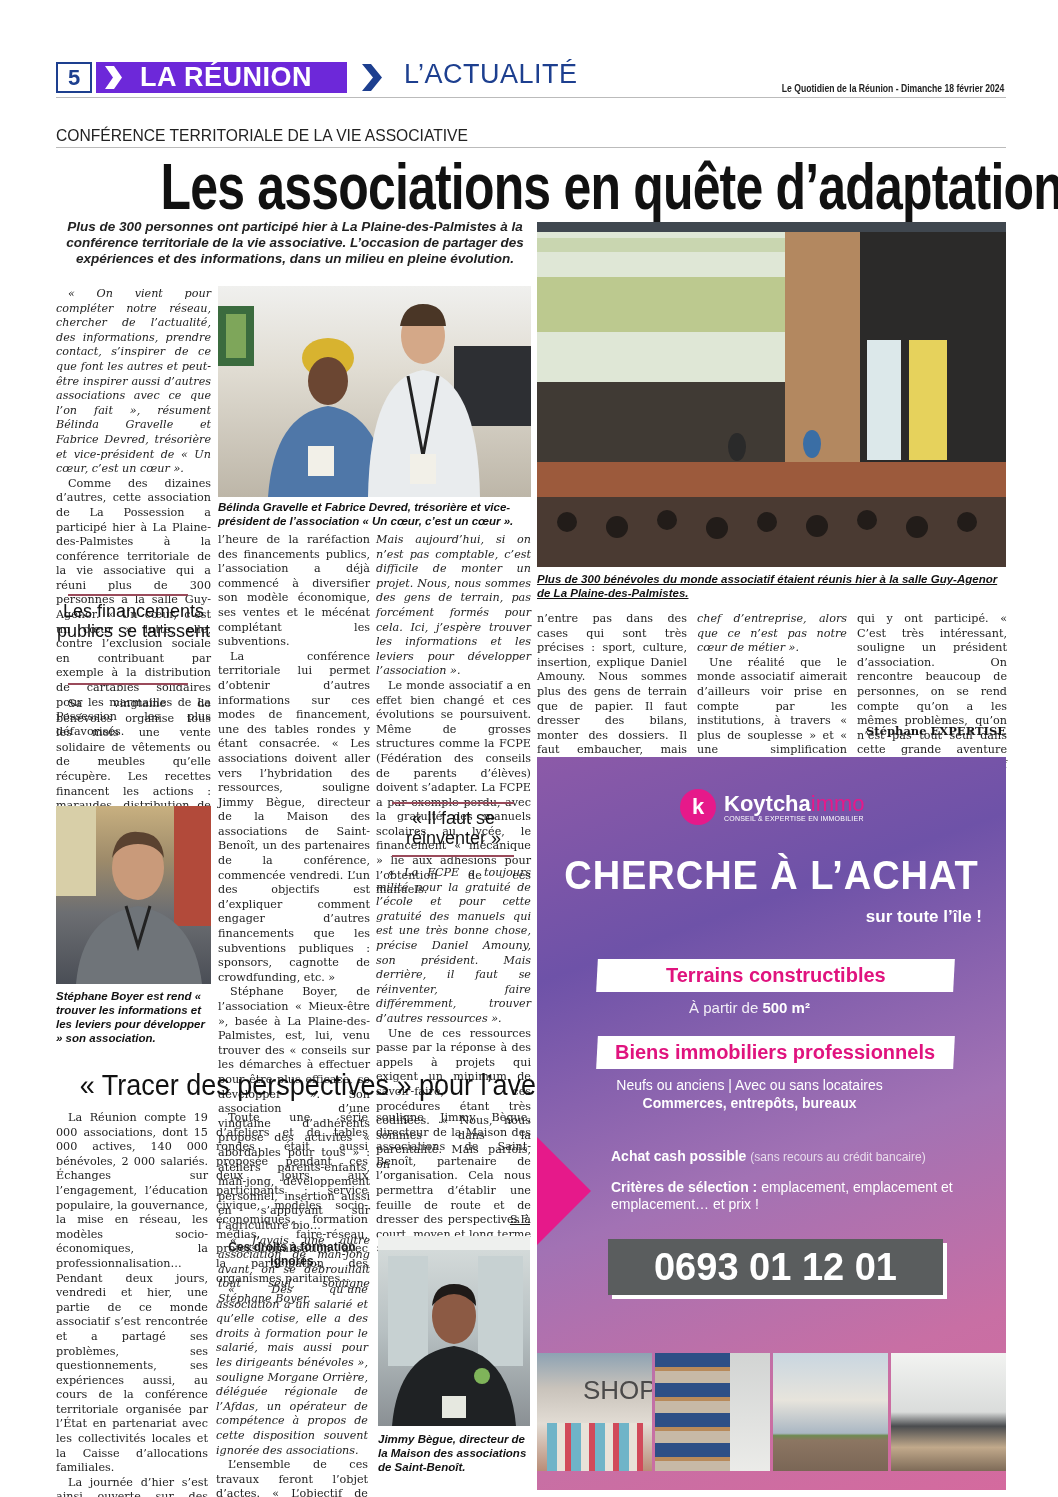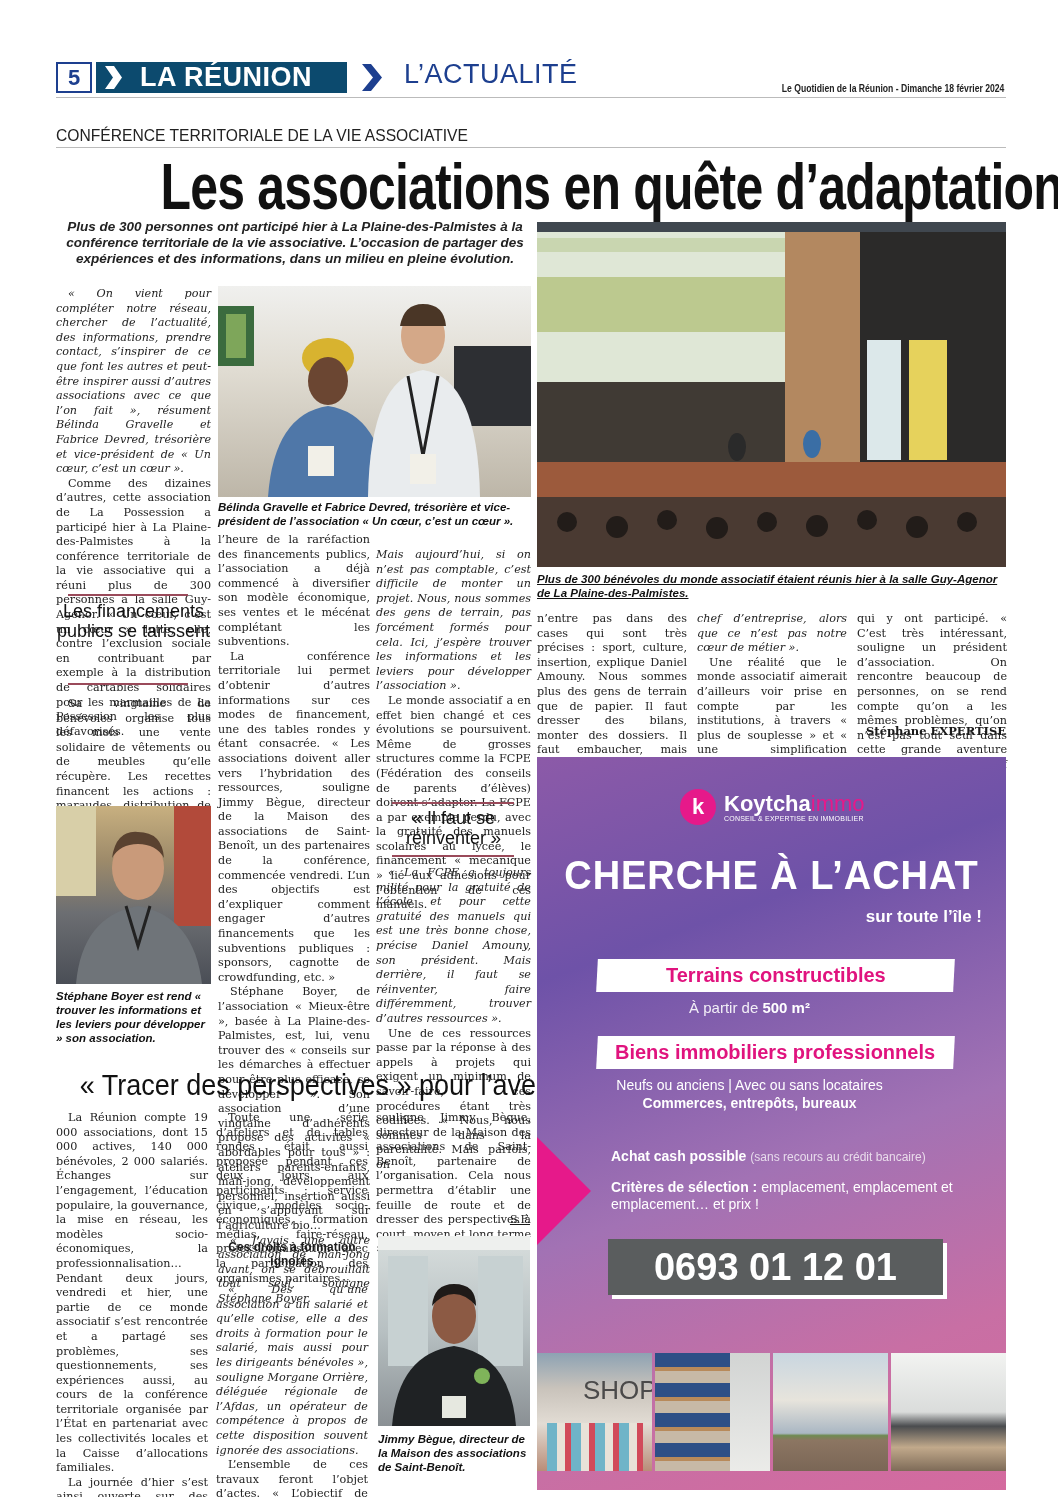--- a/index.html
+++ b/index.html
@@ -2,21 +2,21 @@
 <html><head>
 <meta charset="utf-8">
 <style>
   * { box-sizing: border-box; margin: 0; padding: 0; }
   html, body { width: 1058px; height: 1497px; background: #fff; overflow: hidden; }
   body { position: relative; font-family: "DejaVu Serif", serif; color: #1a1a1a; }
   .abs { position: absolute; }
 
   
   .pagenum { left: 56px; top: 62px; width: 36px; height: 31px; border: 2px solid #1d3f8f; background: #fff; color: #1d3f8f; font: bold 22px "Liberation Sans", sans-serif; display:flex; align-items:center; justify-content:center; }
-  .sect { left: 96px; top: 62px; width: 251px; height: 31px; background: #0c4a6e; color: #fff; font: bold 27px "Liberation Sans", sans-serif; display:flex; align-items:flex-end; }
+  .sect { left: 96px; top: 62px; width: 251px; height: 31px; background: #6d28d9; color: #fff; font: bold 27px "Liberation Sans", sans-serif; display:flex; align-items:flex-end; }
   .sect .chev { width: 40px; height: 31px; position: relative; }
   .sect .chev svg { position:absolute; left: 6px; top: 2px; }
   .sect span.t { margin-left: 4px; letter-spacing: 0.5px; }
   .chev2 { left: 358px; top: 62px; }
   .rubr { left: 404px; top: 59px; color: #1d3f8f; font: 27px "Liberation Sans", sans-serif; letter-spacing: 0.5px; }
   .hdate { right: 54px; top: 82px; font: bold 10.5px "Liberation Sans", sans-serif; color: #222; transform: scaleX(0.82); transform-origin: right center; }
   .hrule { left: 56px; top: 97px; width: 950px; height: 1px; background: #bbb; }
 
   .kicker { left: 56px; top: 126px; font: 17px "Liberation Sans", sans-serif; color: #222; transform: scaleX(0.92); transform-origin: left center; }
   .krule { left: 56px; top: 147px; width: 950px; height: 1px; background: #bbb; }
@@ -119,21 +119,21 @@
 </div>
 <div class="abs caption" style="left:218px; top:500px; width:313px;">Bélinda Gravelle et Fabrice Devred, trésorière et vice-président de l’association « Un cœur, c’est un cœur ».</div>
 
 <div class="abs col" style="left:218px; top:533px; width:152px;">
   <p style="text-indent:0">l’heure de la raréfaction des financements publics, l’association a déjà commencé à diversifier son modèle économique, ses ventes et le mécénat complétant les subventions.</p>
   <p>La conférence territoriale lui permet d’obtenir d’autres informations sur ces modes de financement, une des tables rondes y étant consacrée. « Les associations doivent aller vers l’hybridation des ressources, souligne Jimmy Bègue, directeur de la Maison des associations de Saint-Benoît, un des partenaires de la conférence, commencée vendredi. L’un des objectifs est d’expliquer comment engager d’autres financements que les subventions publiques : sponsors, cagnotte de crowdfunding, etc. »</p>
   <p>Stéphane Boyer, de l’association « Mieux-être », basée à La Plaine-des-Palmistes, est, lui, venu trouver des « conseils sur les démarches à effectuer pour être plus efficace, se développer ». Son association d’une vingtaine d’adhérents propose des activités « abordables pour tous » : ateliers parents-enfants, mah-jong, développement personnel, insertion aussi en s’appuyant sur l’agriculture bio…</p>
   <p style="font-style:italic">« J’avais une autre association de mah-jong avant, on se débrouillait tout seul, souligne Stéphane Boyer.</p>
 </div>
 
-<div class="abs col" style="left:376px; top:533px; width:155px;margin-top:15px;">
+<div class="abs col" style="left:376px; top:533px; width:155px;">
   <p style="text-indent:0; font-style:italic">Mais aujourd’hui, si on n’est pas comptable, c’est difficile de monter un projet. Nous, nous sommes des gens de terrain, pas forcément formés pour cela. Ici, j’espère trouver les informations et les leviers pour développer l’association ».</p>
   <p>Le monde associatif a en effet bien changé et ces évolutions se poursuivent. Même de grosses structures comme la FCPE (Fédération des conseils de parents d’élèves) doivent s’adapter. La FCPE a par exemple perdu, avec la gratuité des manuels scolaires au lycée, le financement « mécanique » lié aux adhésions pour l’obtention de ces manuels.</p>
 </div>
 <div class="abs irule" style="left:392px; top:802px; width:122px;"></div>
 <div class="abs inter" style="left:376px; top:808px; width:155px;">« Il faut se réinventer »</div>
 <div class="abs irule" style="left:392px; top:855px; width:122px;"></div>
 <div class="abs col" style="left:376px; top:866px; width:155px;">
   <p style="font-style:italic">« La FCPE a toujours milité pour la gratuité de l’école et pour cette gratuité des manuels qui est une très bonne chose, précise Daniel Amouny, son président. Mais derrière, il faut se réinventer, faire différemment, trouver d’autres ressources ».</p>
   <p>Une de ces ressources passe par la réponse à des appels à projets qui exigent un minimum de savoir-faire, ces procédures étant très codifiées. « Nous, nous sommes dans la parentalité. Mais parfois, on</p>
 </div>

